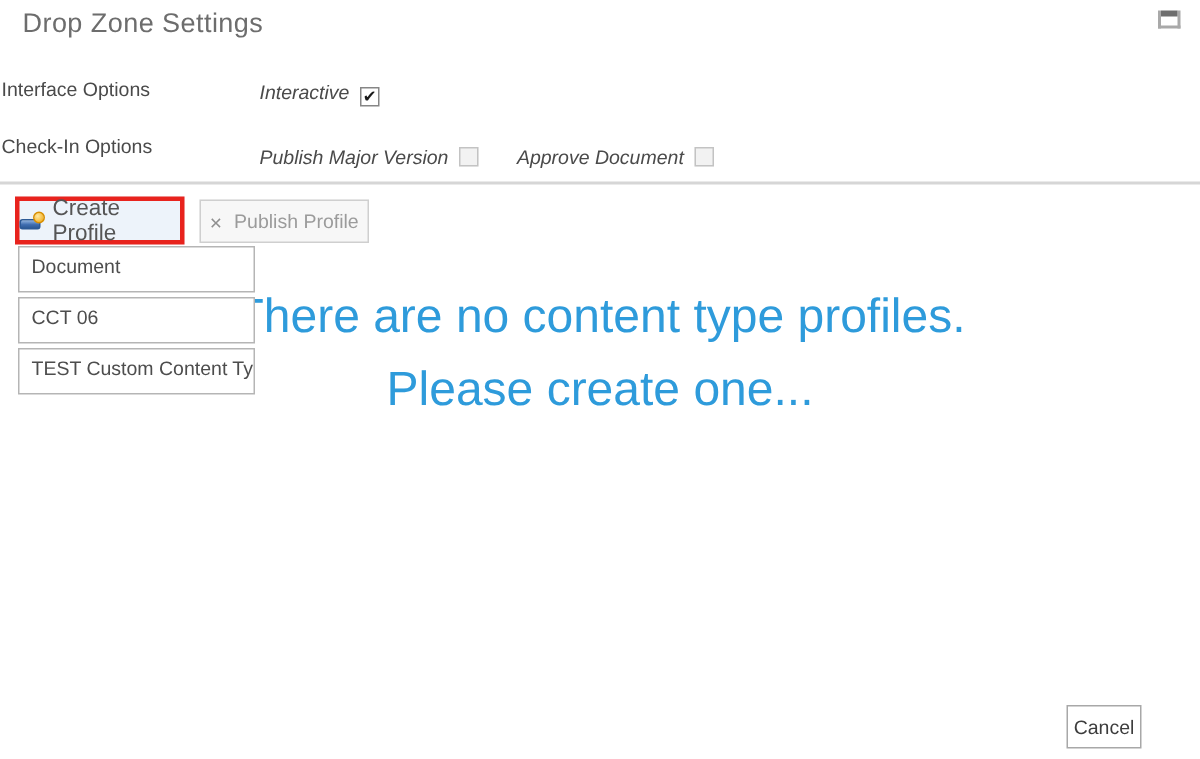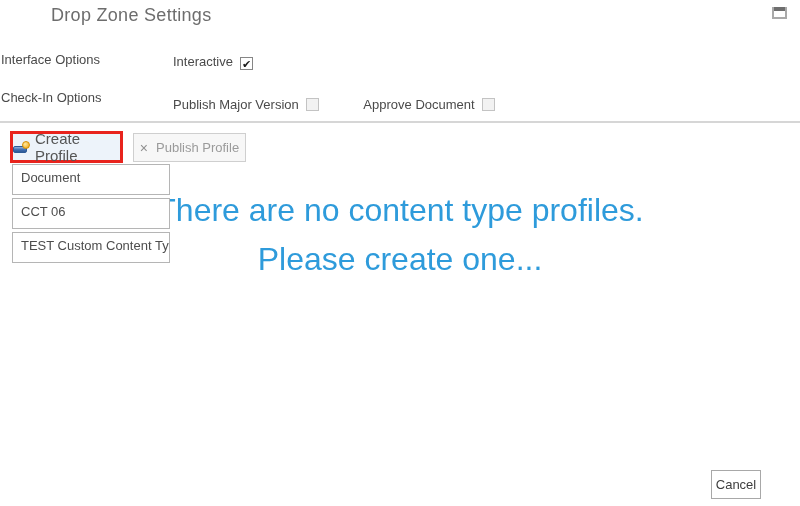--- a/index.html
+++ b/index.html
@@ -11,21 +11,20 @@
   .dialog {
     position:relative;
     width:800px; height:506px;
     background:#fff;
     overflow:hidden;
   }
   .dlg-title {
     position:absolute; left:15px; top:5px;
     font-size:18px; font-weight:300; color:#6d6d6d;
     letter-spacing:.3px;
-    margin-left:36px;
   }
   .max-icon {
     position:absolute; right:13px; top:7px;
     width:15px; height:12px;
     border:2px solid #a9a9a9;
     border-top:none;
     background:#fff;
     cursor:pointer;
   }
   .max-icon::before {
@@ -35,21 +34,21 @@
   .form-row { position:absolute; left:0; right:0; }
   .row-label {
     position:absolute; left:1px;
     font-size:13px; color:#4a4a4a;
   }
   .row-fields {
     position:absolute; left:173px;
     font-size:13px; color:#4a4a4a;
     white-space:nowrap;
   }
-  .field-group { display:inline-block; margin-right:41px; }
+  .field-group { display:inline-block; margin-right:22px;font-style:italic; }
   .cb {
     display:inline-block; width:13px; height:13px;
     margin-left:7px; vertical-align:-2px;
     text-align:center; line-height:12px;
     font-size:11px; font-weight:bold; color:#1a1a1a;
     cursor:pointer;
   }
   .cb.checked { border:1px solid #868686; background:#fff; }
   .cb.unchecked { border:1px solid #c3c3c3; background:#f2f2f2; }
   .divider {

